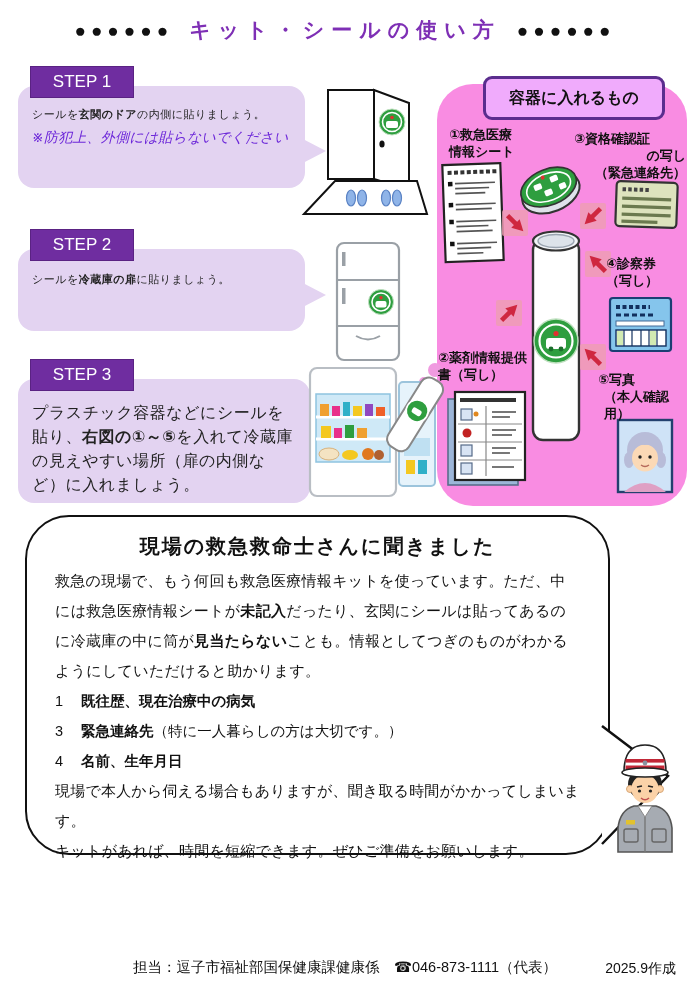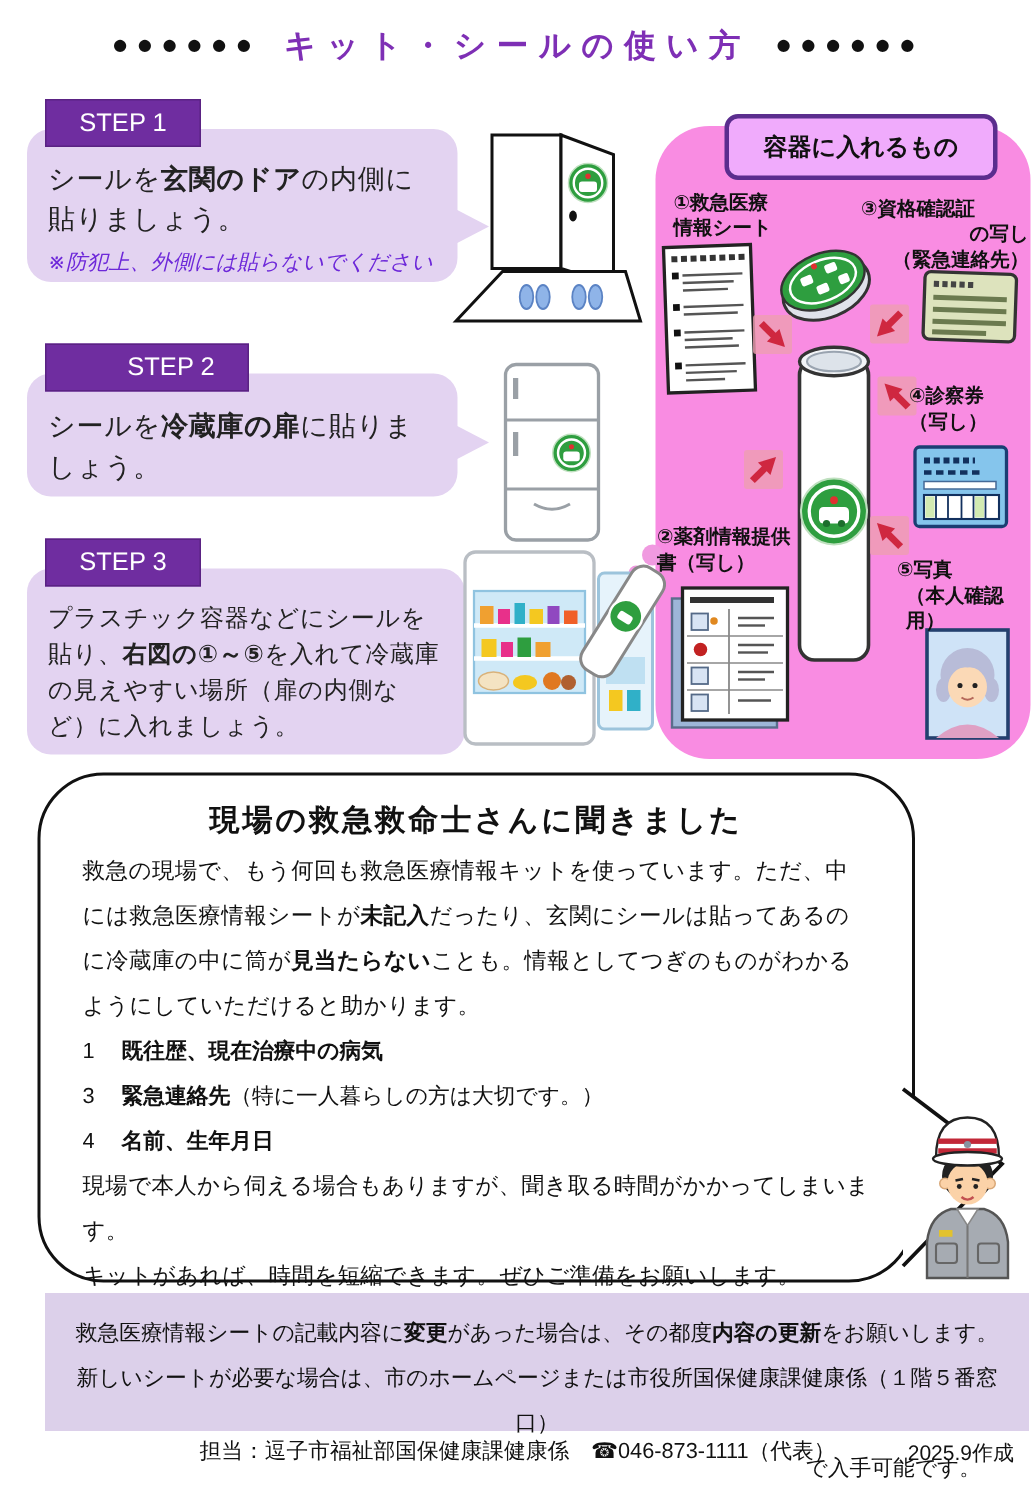--- a/index.html
+++ b/index.html
@@ -10,21 +10,21 @@
   .header{position:absolute;top:16px;left:0;width:100%;display:flex;justify-content:center;align-items:center;gap:16px;}
   .dots{font-size:19px;letter-spacing:5px;color:#111;line-height:1;}
   .main-title{font-size:21px;font-weight:bold;color:#7e2fb5;letter-spacing:7px;}
 
   
   .badge{position:absolute;width:102px;height:30px;background:#6f2da0;border:1px solid #5a2283;
          color:#fff;display:flex;align-items:center;justify-content:center;font-size:17px;z-index:4;}
   .bubble{position:absolute;background:#e3d3f1;border-radius:16px;z-index:2;box-sizing:border-box;}
   .bubble .tail{position:absolute;right:-21px;width:0;height:0;border-top:13px solid transparent;
                 border-bottom:13px solid transparent;border-left:25px solid #e3d3f1;}
-  .step-text{font-size:18px;line-height:1.5;letter-spacing:.5px;color:#222;}
+  .step-text{font-size:11px;line-height:1.5;letter-spacing:.5px;color:#222;}
   .step-note{font-size:14px;margin-top:6px;color:#6d28d9;letter-spacing:.2px;font-style:italic;}
   .b{font-weight:bold;}
 
   .illu{position:absolute;z-index:3;}
 
   
   .panel{position:absolute;left:437px;top:84px;width:250px;height:422px;background:#f98ce2;border-radius:36px;z-index:1;}
   .panel-title{position:absolute;left:483px;top:76px;width:176px;height:38px;background:#f0abfc;border:3px solid #5b2d8e;
                border-radius:9px;z-index:5;display:flex;align-items:center;justify-content:center;
                font-size:16px;font-weight:bold;color:#111;}
@@ -82,21 +82,21 @@
     <ellipse cx="84" cy="58" rx="2.6" ry="3.6" fill="#111"></ellipse>
     <polygon points="6,128 37,95 119,95 129,128" fill="#fff" stroke="#111" stroke-width="2"></polygon>
     <g fill="#8fb4e8" stroke="#5b83c4" stroke-width="1.2">
       <ellipse cx="53" cy="112" rx="4.5" ry="8"></ellipse>
         <ellipse cx="64" cy="112" rx="4.5" ry="8"></ellipse>
       <ellipse cx="88" cy="112" rx="4.5" ry="8"></ellipse>
         <ellipse cx="99" cy="112" rx="4.5" ry="8"></ellipse>
     </g>
   </svg>
 
-  <div class="badge" style="left:30px;top:229px;padding-left:32px;">STEP 2</div>
+  <div class="badge" style="left:30px;top:229px;">STEP 2</div>
   <div class="bubble" style="left:18px;top:249px;width:287px;height:82px;padding:22px 12px 6px 14px;">
     <div class="step-text"><span>シールを</span><span class="b">冷蔵庫の扉</span><span>に貼りましょう。</span></div>
     <div class="tail" style="top:33px;"></div>
   </div>
 
   <svg class="illu" style="left:330px;top:240px;" width="76" height="124" viewBox="0 0 76 124">
     <rect x="7" y="3" width="62" height="117" rx="7" fill="#fff" stroke="#9aa0a6" stroke-width="2.2"></rect>
     <line x1="7" y1="40" x2="69" y2="40" stroke="#9aa0a6" stroke-width="2"></line>
     <line x1="7" y1="86" x2="69" y2="86" stroke="#9aa0a6" stroke-width="2"></line>
     <rect x="12" y="12" width="3.5" height="14" fill="#9aa0a6"></rect>
@@ -357,24 +357,19 @@
     <rect x="11.5" y="33.5" width="39" height="3.6" fill="#c22838"></rect>
     <ellipse cx="31" cy="40.5" rx="23" ry="4.5" fill="#fff" stroke="#222" stroke-width="1.6"></ellipse>
     <circle cx="31" cy="31" r="2.4" fill="#8892a0"></circle>
     <path d="M23,55 L28,54" stroke="#222" stroke-width="1.6"></path>
       <path d="M34,54 L39,55" stroke="#222" stroke-width="1.6"></path>
     <circle cx="25.5" cy="59" r="1.6" fill="#222"></circle>
       <circle cx="36.5" cy="59" r="1.6" fill="#222"></circle>
     <path d="M27,66 Q31,69.5 35,66" fill="none" stroke="#c25050" stroke-width="1.6"></path>
   </svg>
 
-  <div class="notice">
-    <div class="l1"><span>救急医療情報シートの記載内容に</span><span class="b">変更</span><span>があった場合は、その都度</span><span class="b">内容の更新</span><span>をお願いします。</span></div>
-    <div class="l2">新しいシートが必要な場合は、市のホームページまたは市役所国保健康課健康係（１階５番窓口）</div>
-    <div class="l3">で入手可能です。</div>
-  </div>
 
   <div class="footer">
     <span>担当：逗子市福祉部国保健康課健康係</span><span>　</span><span>☎046-873-1111（代表）</span>
   </div>
   <div class="made">2025.9作成</div>
 
 </div>
 
 </body></html>

